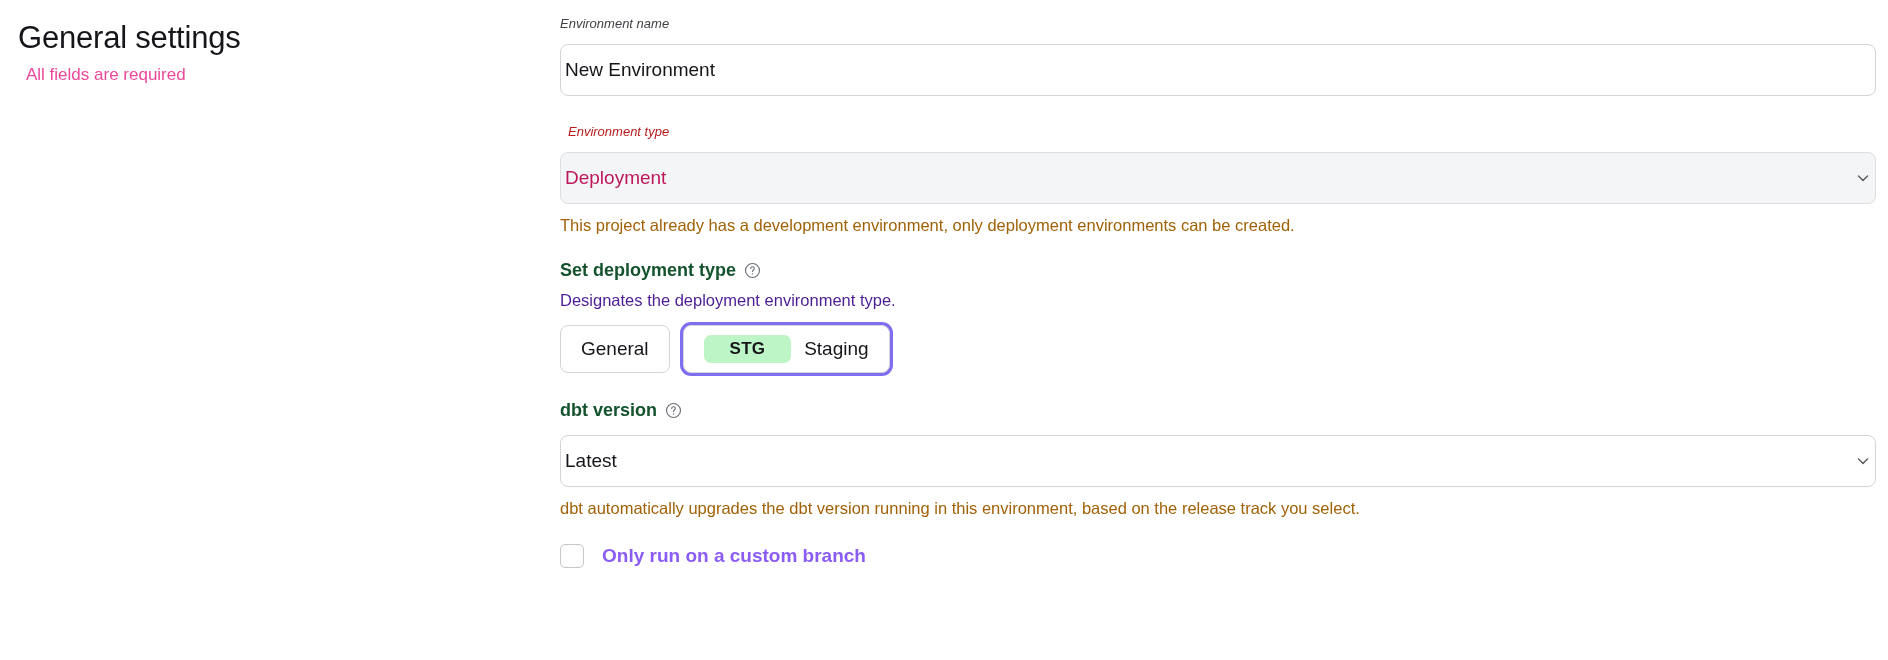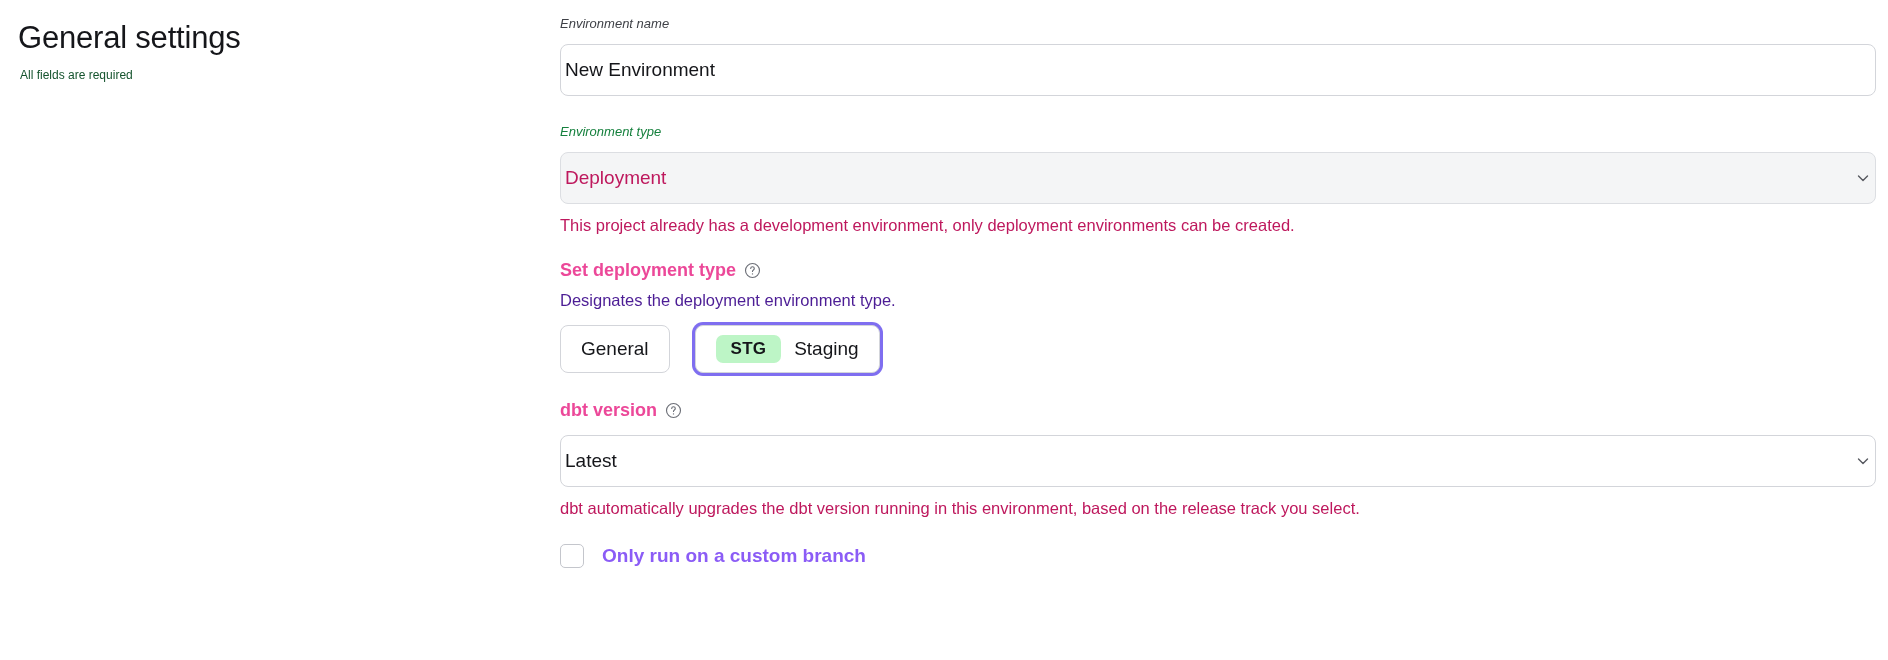--- a/index.html
+++ b/index.html
@@ -32,43 +32,44 @@
   }
   .page-title {
     font-size: 31px;
     line-height: 40px;
     font-weight: 400;
     color: #15161a;
     letter-spacing: -0.2px;
     margin: 0;
   }
   .page-subtitle {
-    font-size: 12px;
-    line-height: 24px;
-    color: #14532d;
-    margin: 5px 0 0 2px;
+    font-size: 17px;
+    line-height: 24px;
+    color: #ec4899;
+    margin: 5px 0 0 8px;
   }
 
   
   .form-col {
     position: absolute;
     left: 560px;
     top: 12px;
     width: 1316px;
   }
 
   .field-label {
     font-size: 13px;
     line-height: 24px;
     color: #3f4147;
     margin-bottom: 8px;
     font-style: italic;
   }
   .field-label.muted {
-    color: #15803d;
+    color: #b91c1c;
+    margin-left: 8px;
   }
 
   .control {
     width: 100%;
     height: 52px;
     border: 1px solid #d3d5da;
     border-radius: 8px;
     background: #ffffff;
     font-size: 19px;
     line-height: 50px;
@@ -90,32 +91,32 @@
     height: 16px;
     color: #56585f;
     display: inline-flex;
     align-items: center;
     justify-content: center;
   }
 
   .help-text {
     font-size: 16.5px;
     line-height: 24px;
-    color: #be185d;
+    color: #a16207;
     margin-top: 9px;
   }
 
   .section-heading {
     display: flex;
     align-items: center;
     gap: 8px;
     font-size: 18px;
     line-height: 26px;
     font-weight: 700;
-    color: #ec4899;
+    color: #14532d;
   }
   .info-icon {
     display: inline-flex;
     width: 17px;
     height: 17px;
     color: #6c6f77;
     flex: 0 0 auto;
   }
   .info-icon svg { display: block; }
 
@@ -123,21 +124,21 @@
     font-size: 16.5px;
     line-height: 24px;
     color: #4c1d95;
     margin-top: 5px;
   }
 
   
   .btn-group {
     display: flex;
     align-items: center;
-    gap: 25px;
+    gap: 13px;
     margin-top: 13px;
   }
   .seg-btn {
     height: 48px;
     border: 1px solid #d3d5da;
     border-radius: 8px;
     background: #ffffff;
     display: inline-flex;
     align-items: center;
     gap: 13px;
@@ -152,21 +153,21 @@
   }
   .seg-btn.selected {
     box-shadow: 0 0 0 3px #7f6ef0;
     border-color: #d3d5da;
   }
   .badge {
     display: inline-flex;
     align-items: center;
     justify-content: center;
     height: 28px;
-    padding: 0 15px;
+    padding: 0 26px;
     border-radius: 7px;
     font-size: 17px;
     font-weight: 700;
     letter-spacing: 0.2px;
     color: #15161a;
   }
   .badge.stg { background: #bdf5c6; }
   .badge.prod { background: #cfe2fc; }
 
   

